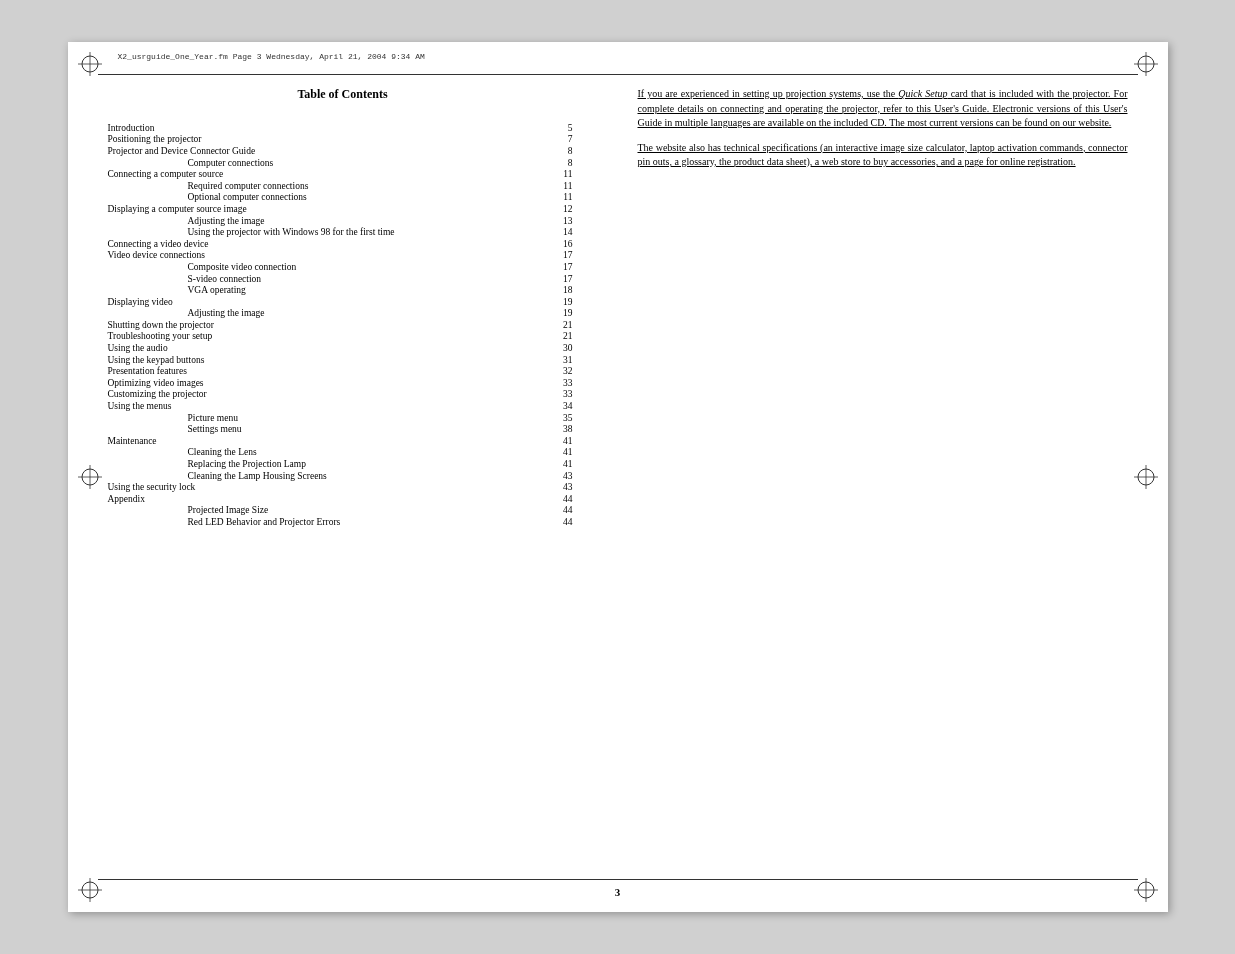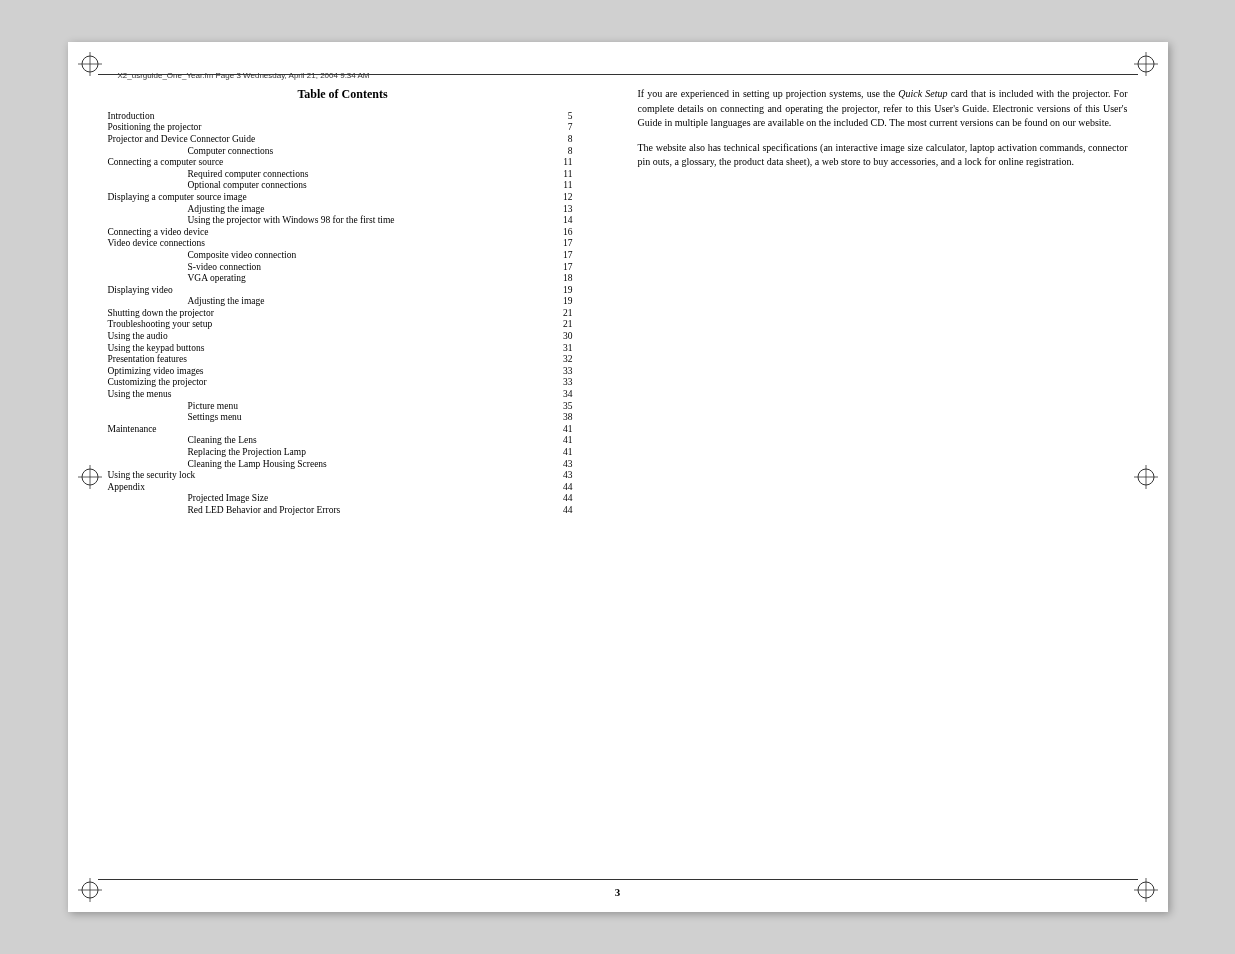--- a/index.html
+++ b/index.html
@@ -48,24 +48,24 @@
     .reg-tl { top: 8px; left: 8px; }
     .reg-tr { top: 8px; right: 8px; }
     .reg-bl { bottom: 8px; left: 8px; }
     .reg-br { bottom: 8px; right: 8px; }
 
     .reg-mid-l { left: 8px; top: 50%; transform: translateY(-50%); }
     .reg-mid-r { right: 8px; top: 50%; transform: translateY(-50%); }
 
     .file-info {
       font-size: 8px;
-      font-family: Liberation Sans, sans-serif;
+      font-family: Liberation Mono, monospace;
       color: #333;
       position: absolute;
-      top: 29px;
+      top: 10px;
       left: 50px;
       white-space: nowrap;
     }
 
     
     .rule-top {
       position: absolute;
       top: 32px;
       left: 30px;
       right: 30px;
@@ -96,27 +96,28 @@
       width: 500px;
       flex-shrink: 0;
       padding-right: 30px;
     }
 
     
     .right-col {
       flex: 1;
       padding-left: 30px;
       border-left: none;
+      text-decoration: underline;
     }
 
     .toc-title {
       font-size: 12px;
       font-weight: bold;
       text-align: center;
-      margin-bottom: 8px;
+      margin-bottom: 20px;
       font-family: 'Times New Roman', Times, serif;
     }
 
     .toc-table {
       width: 100%;
       border-collapse: collapse;
     }
 
     .toc-table tr td {
       font-size: 9.5px;
@@ -366,21 +367,21 @@
                 <td class="entry-page">44</td>
               </tr>
             </tbody>
         </table>
       </div>
 
       <div class="right-col">
         <p>
           If you are experienced in setting up projection systems, use the <em>Quick Setup</em> card that is included with the projector. For complete details on connecting and operating the projector, refer to this User's Guide. Electronic versions of this User's Guide in multiple languages are available on the included CD. The most current versions can be found on our website.
         </p>
-        <p>The website also has technical specifications (an interactive image size calculator, laptop activation commands, connector pin outs, a glossary, the product data sheet), a web store to buy accessories, and a lock for online registration.</p>
+        <p>The website also has technical specifications (an interactive image size calculator, laptop activation commands, connector pin outs, a glossary, the product data sheet), a web store to buy accessories, and a page for online registration.</p>
       </div>
 
     </div>
 
     <div class="page-number">3</div>
 
   </div>
 </div>
 
 </body></html>

